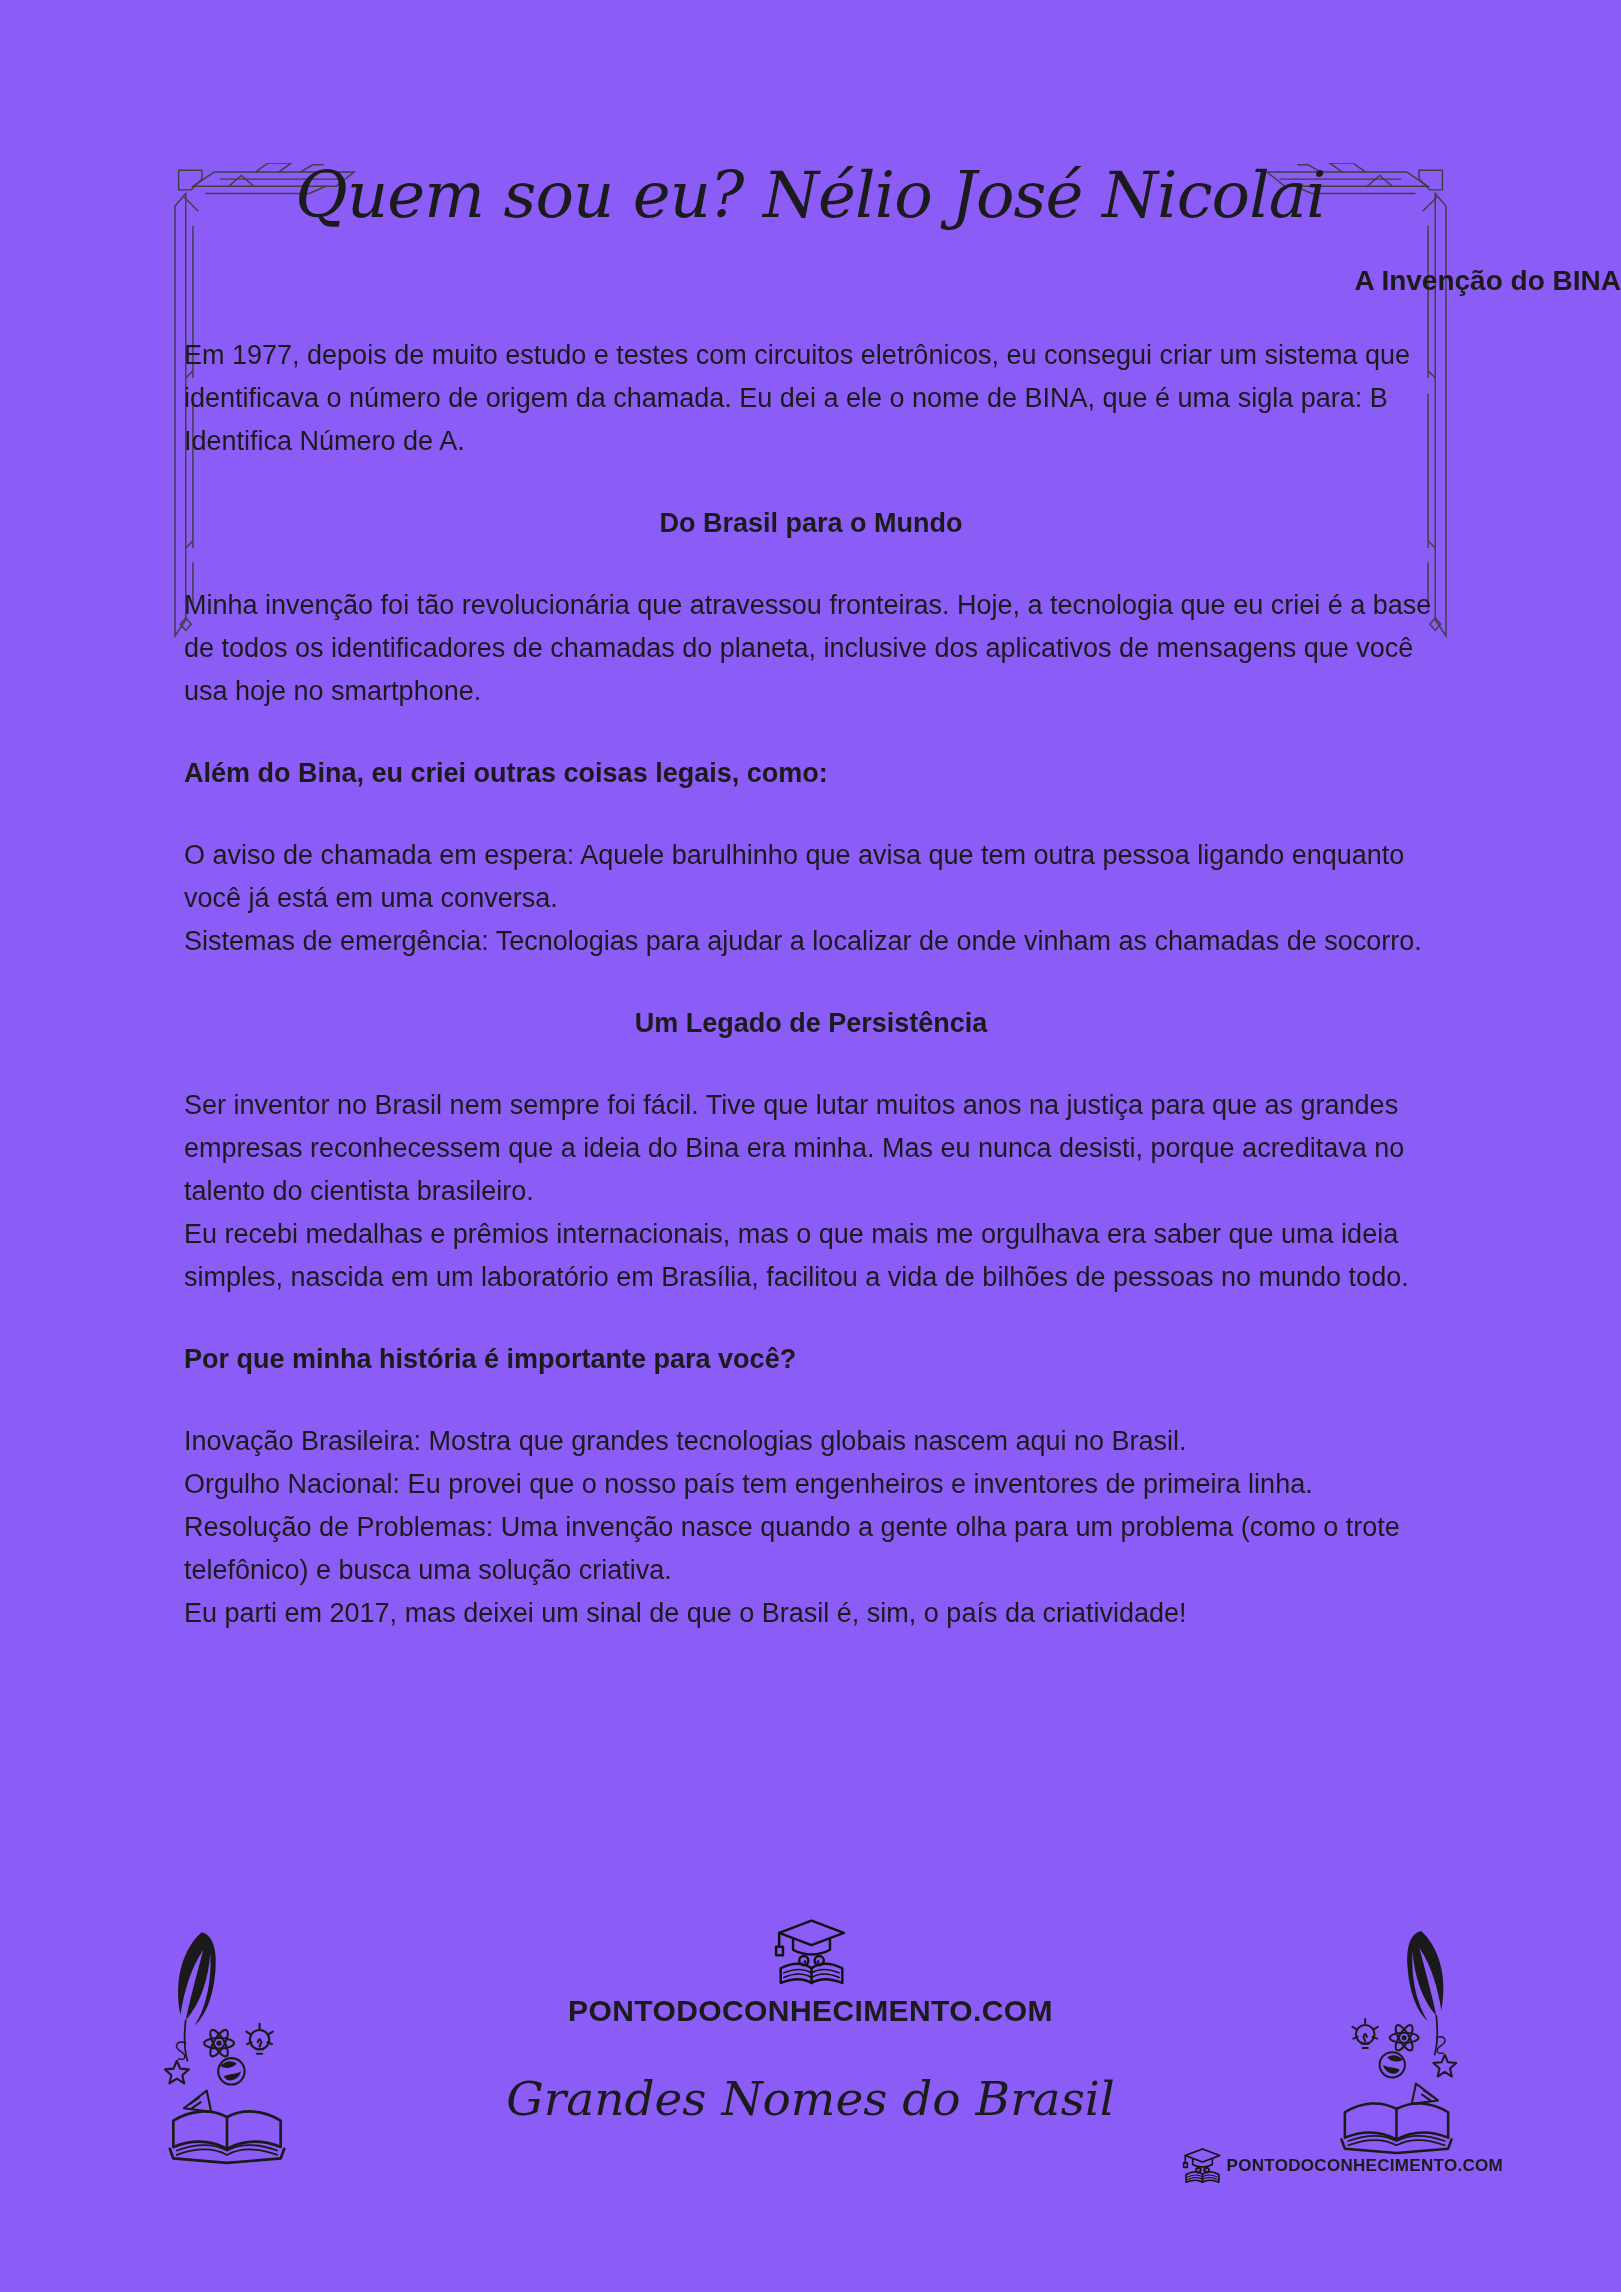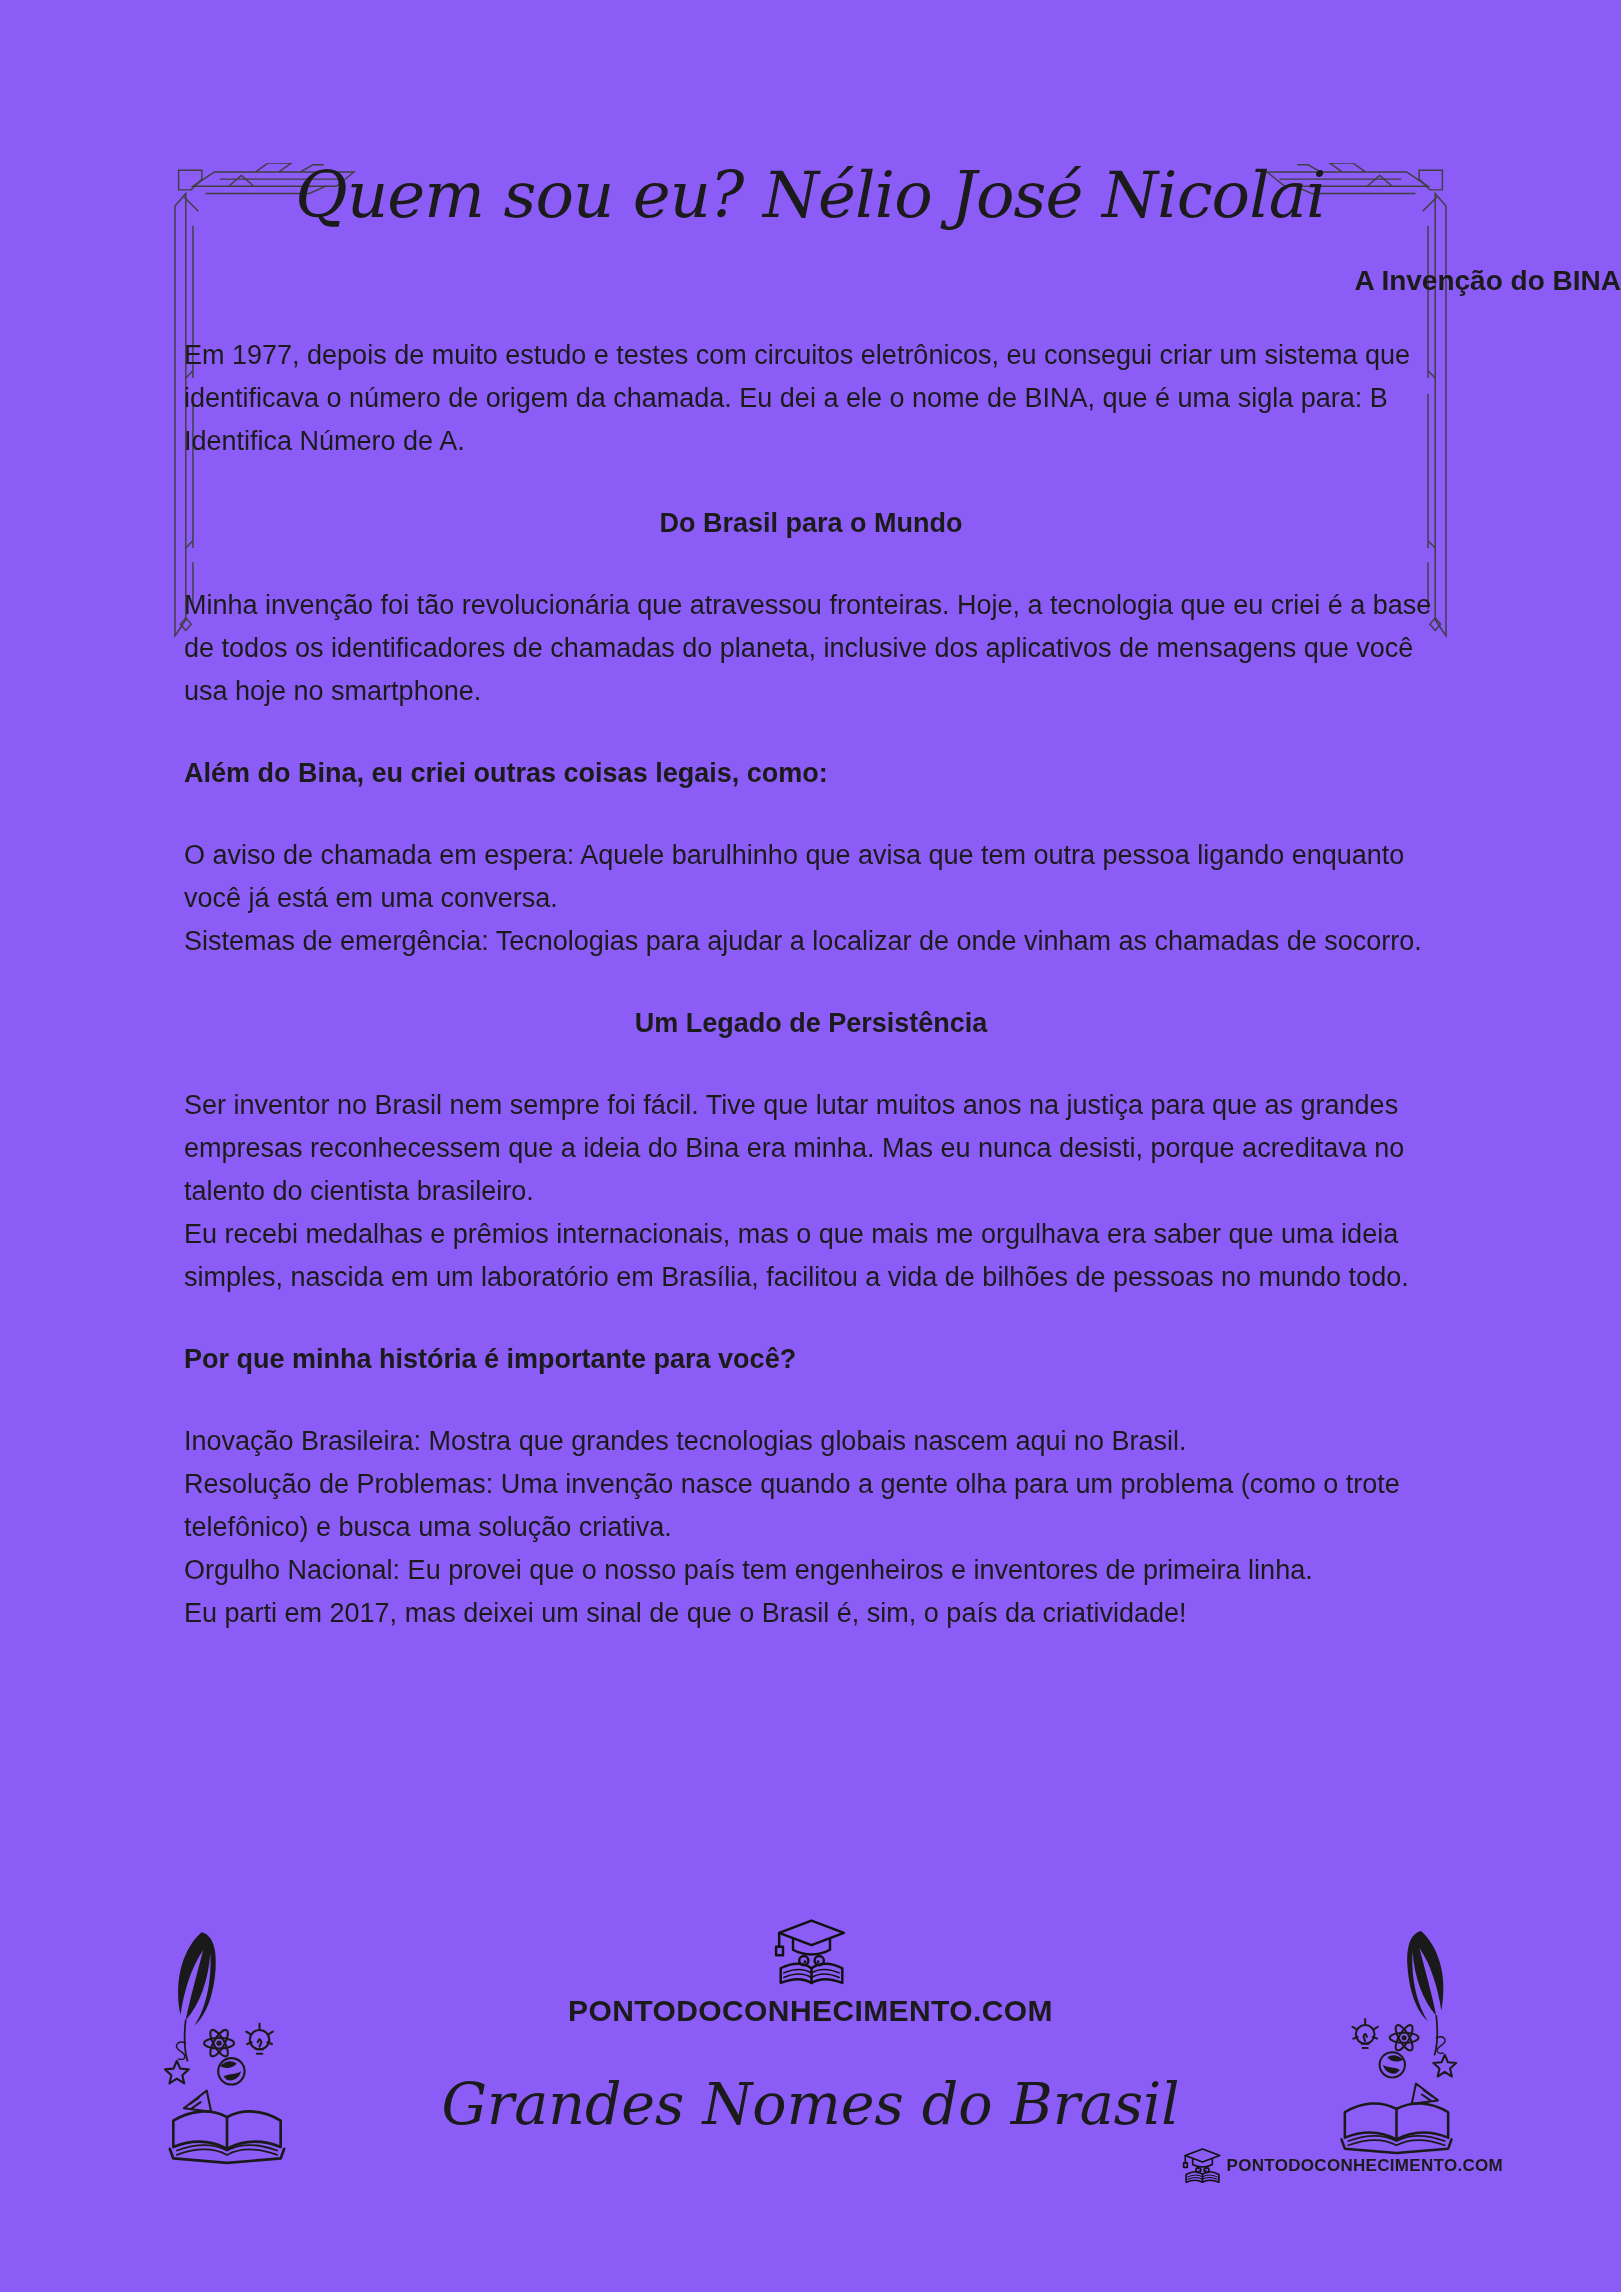--- a/index.html
+++ b/index.html
@@ -44,21 +44,21 @@
   .mascot-center{position:absolute;left:773px;top:1915px;width:77px;height:75px;}
   .mascot-center svg{width:100%;height:100%;}
   .footer-site{
     position:absolute;left:0;width:100%;top:1994px;
     text-align:center;font-size:30px;font-weight:bold;letter-spacing:0.4px;
   }
   .footer-series{
     position:absolute;left:0;width:100%;top:2071px;
     text-align:center;
     font-family:"DejaVu Serif",serif;font-style:italic;
-    font-size:57px;white-space:nowrap;
+    font-size:47px;white-space:nowrap;
   }
   .footer-brand{
     position:absolute;top:2146px;right:118px;
     display:flex;align-items:center;gap:3.6px;
   }
   .footer-brand svg{width:41px;height:40px;}
   .footer-brand span{font-size:17px;font-weight:bold;letter-spacing:0.3px;}
 </style>
 </head>
 <body>
@@ -106,22 +106,22 @@
     <div class="h center">Do Brasil para o Mundo</div>
     <p class="para">Minha invenção foi tão revolucionária que atravessou fronteiras. Hoje, a tecnologia que eu criei é a base de todos os identificadores de chamadas do planeta, inclusive dos aplicativos de mensagens que você usa hoje no smartphone.</p>
     <div class="h">Além do Bina, eu criei outras coisas legais, como:</div>
     <p class="para">O aviso de chamada em espera: Aquele barulhinho que avisa que tem outra pessoa ligando enquanto você já está em uma conversa.</p>
     <p class="para">Sistemas de emergência: Tecnologias para ajudar a localizar de onde vinham as chamadas de socorro.</p>
     <div class="h center">Um Legado de Persistência</div>
     <p class="para">Ser inventor no Brasil nem sempre foi fácil. Tive que lutar muitos anos na justiça para que as grandes empresas reconhecessem que a ideia do Bina era minha. Mas eu nunca desisti, porque acreditava no talento do cientista brasileiro.</p>
     <p class="para">Eu recebi medalhas e prêmios internacionais, mas o que mais me orgulhava era saber que uma ideia simples, nascida em um laboratório em Brasília, facilitou a vida de bilhões de pessoas no mundo todo.</p>
     <div class="h">Por que minha história é importante para você?</div>
     <p class="para">Inovação Brasileira: Mostra que grandes tecnologias globais nascem aqui no Brasil.</p>
+    <p class="para">Orgulho Nacional: Eu provei que o nosso país tem engenheiros e inventores de primeira linha.</p>
     <p class="para">Resolução de Problemas: Uma invenção nasce quando a gente olha para um problema (como o trote telefônico) e busca uma solução criativa.</p>
-    <p class="para">Orgulho Nacional: Eu provei que o nosso país tem engenheiros e inventores de primeira linha.</p>
     <p class="para">Eu parti em 2017, mas deixei um sinal de que o Brasil é, sim, o país da criatividade!</p>
   </div>
 
   <div class="illus left-book">
     <svg viewBox="0 0 150 270" fill="none" stroke="#1a1a1a" stroke-width="3" stroke-linecap="round" stroke-linejoin="round">
       <path fill="#1a1a1a" stroke="none" d="M46 6 C26 24 14 58 22 100 C26 74 34 46 48 26 C40 56 32 86 28 106 C44 88 54 60 56 30 C58 64 50 94 38 112 C52 100 60 76 62 48 C64 20 56 8 46 6 Z"></path>
       <path stroke-width="2" d="M28 106 C26 124 26 138 30 152"></path>
       <path stroke-width="1.6" d="M28 132 C18 128 14 136 22 141 C30 146 28 152 20 150"></path>
       <g transform="translate(66,132)" stroke-width="2.4">
         <circle cx="0" cy="0" r="3" fill="#1a1a1a" stroke="none"></circle>

